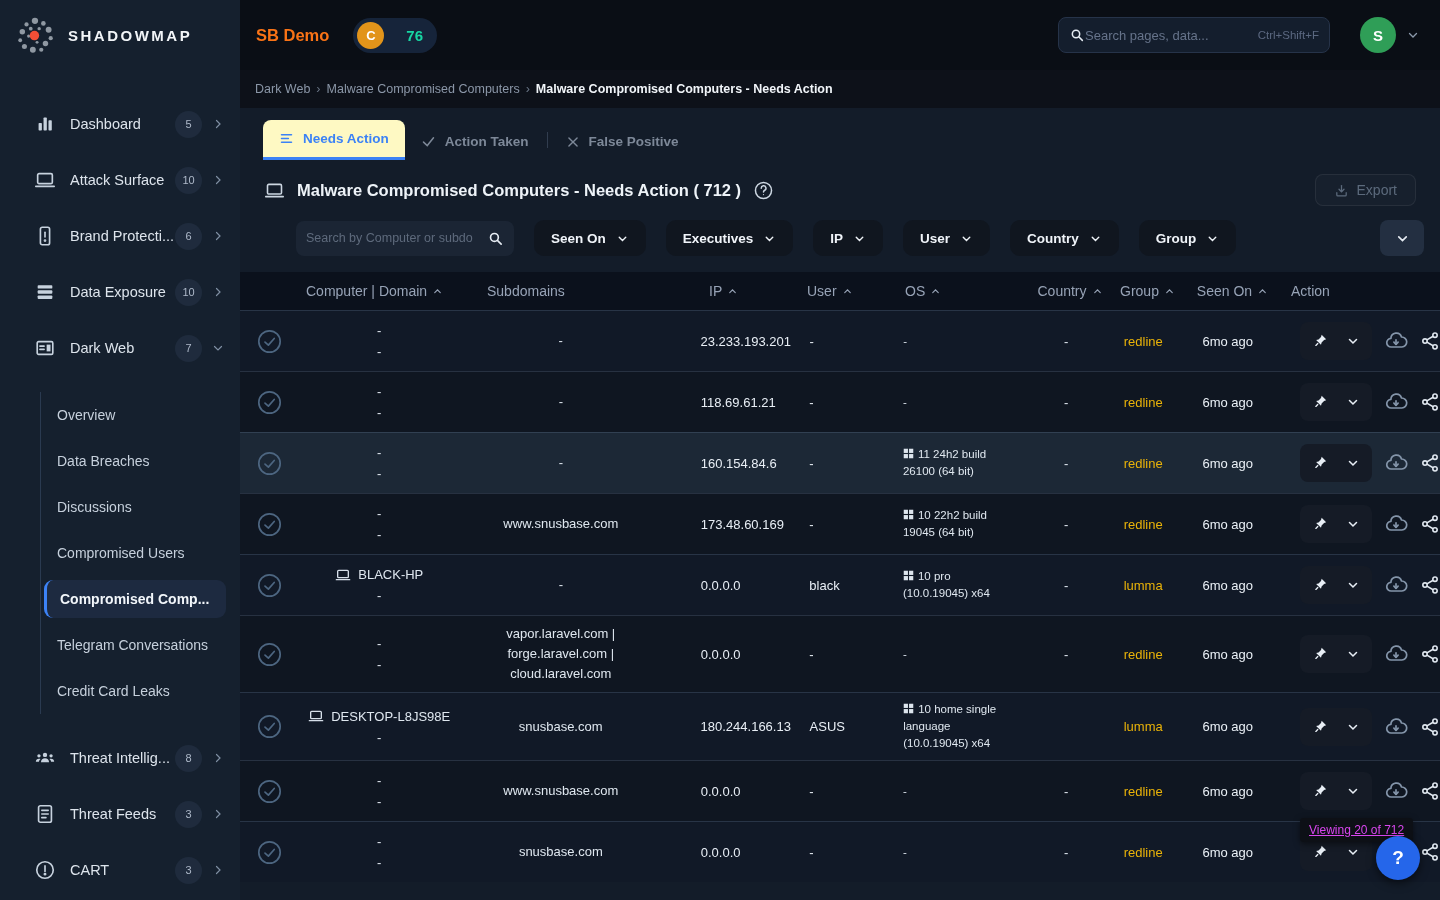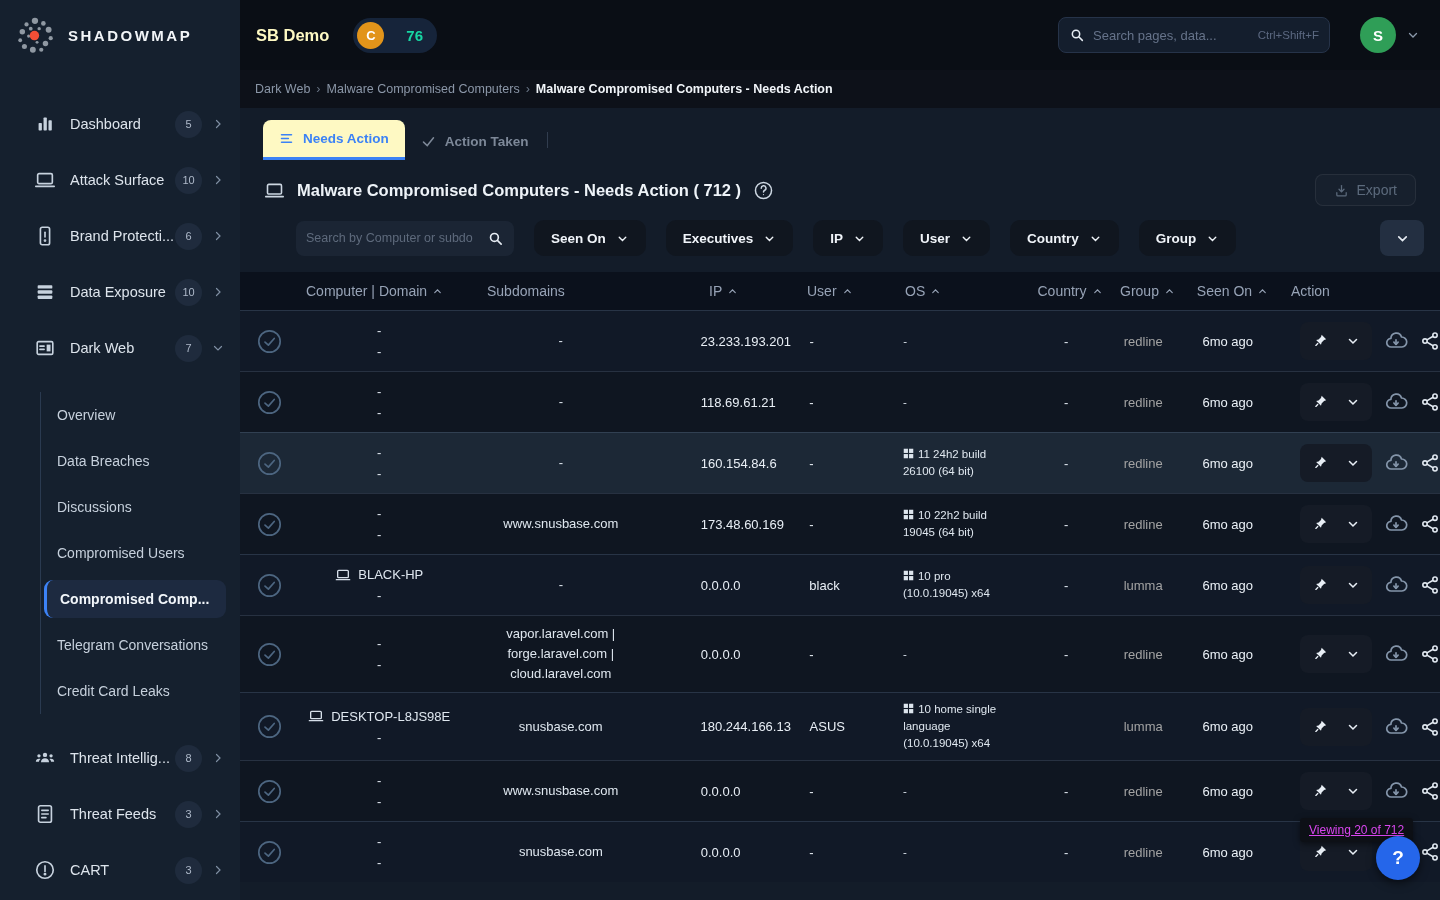--- a/index.html
+++ b/index.html
@@ -25,30 +25,30 @@
   .submenu{ margin:16px 0 0 40px; border-left:1px solid #2a3a50; }
   .sub-item{ height:46px; display:flex; align-items:center; padding-left:16px; font-size:14px;
     color:#c6d0dc; cursor:pointer; }
   .sub-item.active{ margin:4px 14px 4px 3px; height:38px; background:#1d2a40; border-left:3px solid #3c82f6;
     border-radius:9px; color:#f2f6fa; font-weight:bold; padding-left:13px; }
   .side-bottom{ margin-top:16px; }
 
   
   .topbar{ position:absolute; left:240px; top:0; width:1200px; height:70px; background:#0a0e15;
     display:flex; align-items:center; padding:0 20px 0 16px; }
-  .org-name{ color:#fef9c3; font-size:16.5px; font-weight:bold; cursor:pointer; }
+  .org-name{ color:#f97316; font-size:16.5px; font-weight:bold; cursor:pointer; }
   .score-pill{ margin-left:24px; display:flex; align-items:center; background:#16243a; border-radius:18px;
     padding:4px 14px 4px 4px; cursor:pointer; }
   .score-circle{ width:27px; height:27px; border-radius:50%; background:#e2941a; color:#fff;
     font-weight:bold; font-size:13px; display:flex; align-items:center; justify-content:center; }
   .score-val{ margin-left:22px; color:#17d6a3; font-size:15px; font-weight:bold; }
   .g-search{ margin-left:auto; width:272px; height:36px; background:#141e2d; border:1px solid #263349;
     border-radius:8px; display:flex; align-items:center; padding:0 10px; }
   .g-search input{ flex:1; background:transparent; border:none; outline:none; color:#cbd4df;
-    font-size:13px; margin-left:8px; min-width:0; font-family:inherit; }
+    font-size:13px; margin-left:0; min-width:0; font-family:inherit; }
   .g-search input::placeholder{ color:#66738a; }
   .shortcut{ color:#5b6880; font-size:11.5px; white-space:nowrap; }
   .avatar{ margin-left:30px; width:36px; height:36px; border-radius:50%; background:#2f9e57; color:#fff;
     font-weight:bold; font-size:15px; display:flex; align-items:center; justify-content:center; cursor:pointer; }
   .avatar-chev{ color:#8b99ab; margin-left:10px; cursor:pointer; }
 
   
   .crumbbar{ position:absolute; left:240px; top:70px; width:1200px; height:38px; background:#0d1119;
     display:flex; align-items:center; padding-left:15px; font-size:12.5px; color:#8b97a8; gap:6px; }
   .crumb-cur{ color:#f1f5f9; font-weight:bold; }
@@ -112,21 +112,21 @@
   .check-circle{ color:#4d6681; cursor:pointer; }
   .c-comp{ text-align:center; line-height:21px; color:#dfe7ef; }
   .comp-line{ display:flex; align-items:center; justify-content:center; gap:7px; font-size:13px; }
   .comp-laptop{ color:#d6dfe9; }
   .c-sub{ text-align:center; line-height:20px; color:#dfe7ef; }
   .c-ip{ padding-left:38px; color:#e8eef5; }
   .c-user{ padding-left:22px; color:#e8eef5; }
   .c-os{ padding-left:26px; font-size:11.5px; line-height:17px; color:#dfe7ef; }
   .c-os .win-icon{ display:none; margin:0 4px -1px 0; }
   .c-country{ text-align:center; color:#dfe7ef; }
-  .c-group{ text-align:center; color:#a3a3a3; }
+  .c-group{ text-align:center; color:#eab308; }
   .c-seen{ text-align:center; color:#eaf0f6; }
   .c-action{ display:flex; align-items:center; padding-left:25px; gap:12px; }
   .action-pill{ display:flex; align-items:center; background:#151b26; border-radius:8px; height:38px;
     padding:0 10px; gap:14px; }
   .action-pill .abtn{ background:none; border:none; color:#e8eef5; cursor:pointer; padding:2px; display:flex; }
   .icon-btn{ background:none; border:none; cursor:pointer; padding:0; display:flex; }
   .cloud-ic{ color:#8495aa; }
   .share-ic{ color:#e2e9f1; }
 
   
@@ -360,20 +360,29 @@
     </div>
     <div class="tab">
       <span>
         <svg width="15" height="15" viewBox="0 0 24 24" fill="none" stroke="currentColor" stroke-width="2.4" stroke-linecap="round">
             <polyline points="4,13 10,18.5 20,6"></polyline>
           </svg>
       </span>
       <span>Action Taken</span>
     </div>
     <div class="tab-sep"></div>
+    <div class="tab">
+      <span>
+        <svg width="14" height="14" viewBox="0 0 24 24" fill="none" stroke="currentColor" stroke-width="2.4" stroke-linecap="round">
+            <line x1="5" y1="5" x2="19" y2="19"></line>
+            <line x1="19" y1="5" x2="5" y2="19"></line>
+          </svg>
+      </span>
+      <span>False Positive</span>
+    </div>
   </div>
 
   <div class="title-row">
     <span class="title-laptop">
       <svg width="21" height="21" viewBox="0 0 24 24" fill="none" stroke="currentColor" stroke-width="1.8">
           <rect x="4" y="5" width="16" height="11" rx="1.5"></rect>
           <line x1="2" y1="19" x2="22" y2="19" stroke-linecap="round"></line>
         </svg>
     </span>
     <span class="page-title">Malware Compromised Computers - Needs Action ( 712 )</span>

